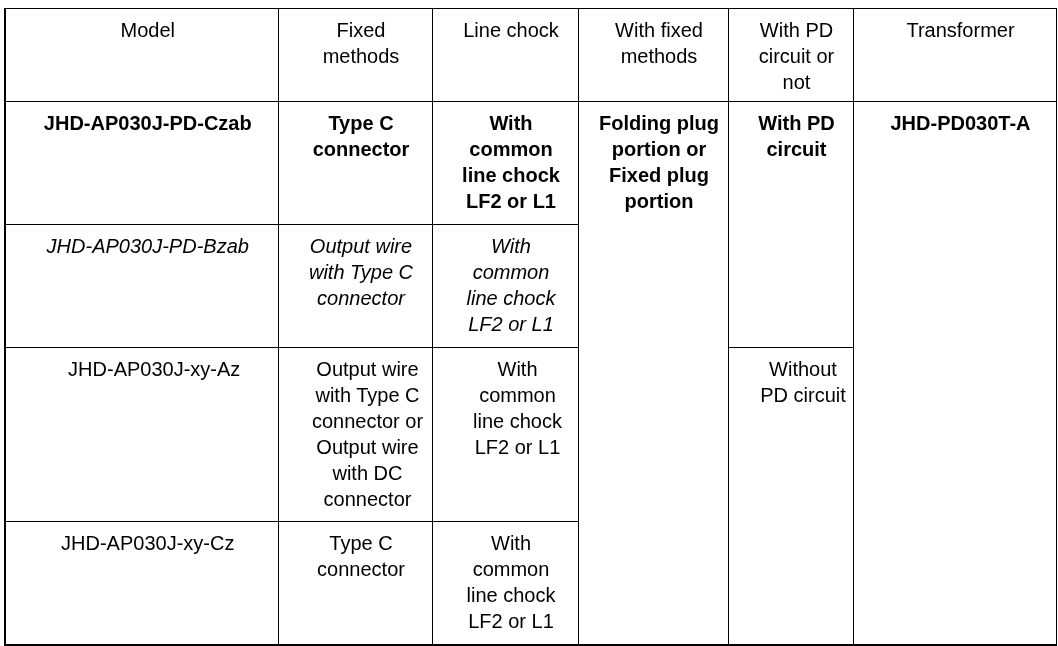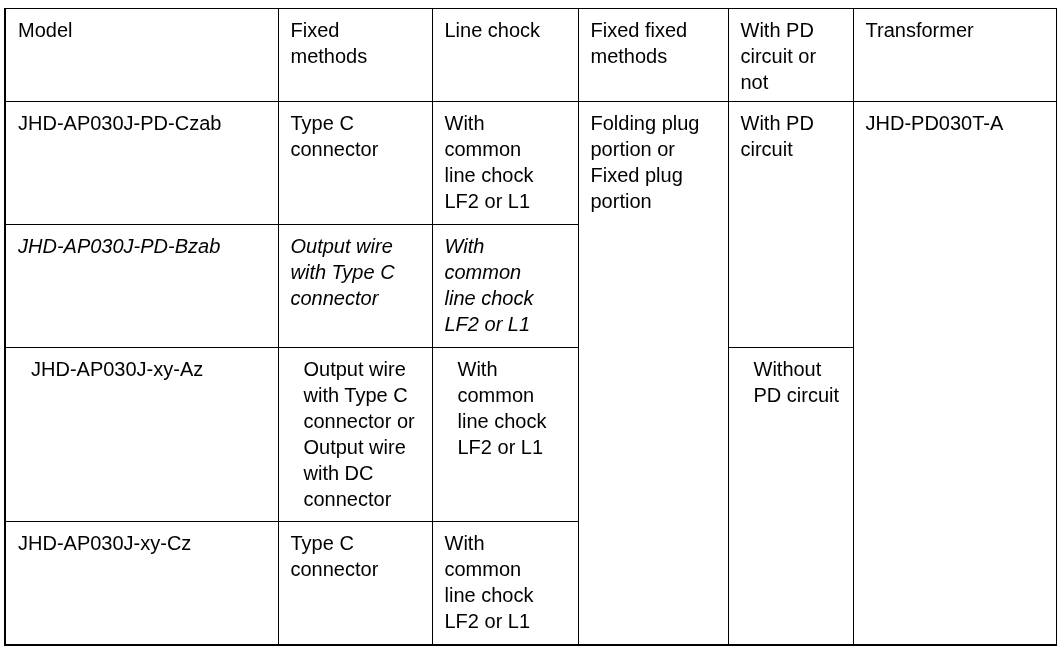--- a/index.html
+++ b/index.html
@@ -25,20 +25,21 @@
 
   
   table.spec-table {
     position: absolute;
     left: 4px;
     top: 8px;
     width: 1051px;
     border-collapse: collapse;
     table-layout: fixed;
     background: #ffffff;
+    text-align: center;
   }
 
   table.spec-table td {
     border: 1px solid #000000;
     vertical-align: top;
     padding: 8px 0 6px 12px;
     font-size: 20px;
     line-height: 26px;
     color: #000000;
     font-weight: 400;
@@ -54,21 +55,21 @@
   
   col.c-model       { width: 273px; }
   col.c-output      { width: 154px; }
   col.c-chock       { width: 146px; }
   col.c-plug        { width: 150px; }
   col.c-pd          { width: 125px; }
   col.c-transformer { width: 203px; }
 
   
   tr.row-header td { height: 72px; }
-  tr.row-1 td      { height: 108px; }
+  tr.row-1 td      { height: 108px; font-weight: bold; }
   tr.row-2 td      { height: 108px; font-style: italic; }
   tr.row-3 td      { height: 159px; padding-left: 25px; }
   tr.row-4 td      { height: 108px; margin-left: 12px; }
 
   td.model-cell { padding-left: 14px; }
 </style>
 </head>
 <body>
 
 <div class="page">
@@ -82,21 +83,21 @@
       <col class="c-pd">
       <col class="c-transformer">
     </colgroup>
     <tbody>
 
       <tr class="row-header">
         <td class="model-cell">Model</td>
         <td>Fixed
 methods</td>
         <td>Line chock</td>
-        <td>Fixed fixed
+        <td>With fixed
 methods</td>
         <td>With PD
 circuit or
 not</td>
         <td>Transformer</td>
       </tr>
 
       <tr class="row-1">
         <td class="model-cell">JHD-AP030J-PD-Czab</td>
         <td>Type C

